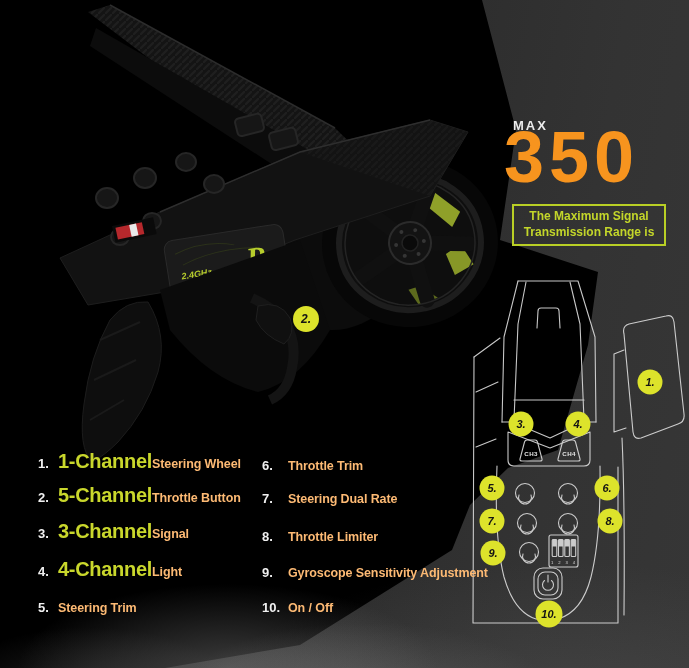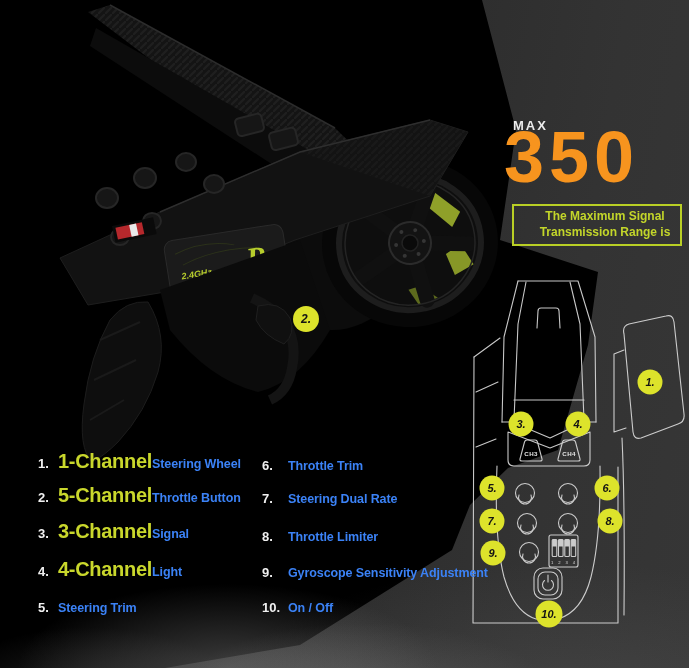--- a/index.html
+++ b/index.html
@@ -19,29 +19,29 @@
       radial-gradient(ellipse 500px 230px at 82% 110%,rgba(115,115,115,.28),rgba(115,115,115,0) 75%),
       radial-gradient(ellipse 200px 90px at 13% 104%,rgba(110,110,110,.30),rgba(110,110,110,0) 75%);}
   
   .max-label{position:absolute;left:513px;top:118px;color:#ececec;font-size:13px;
     font-weight:bold;letter-spacing:2px;}
   .range-value{position:absolute;left:504px;top:121px;color:#f7941e;font-size:72px;
     font-weight:bold;letter-spacing:5px;line-height:1;}
   .range-unit{position:absolute;left:562px;top:146px;color:#ffffff;font-size:29px;font-weight:bold;
     text-shadow:-2px -2px 5px rgba(15,15,15,.95),2px 2px 5px rgba(15,15,15,.95),
                  0 0 9px rgba(15,15,15,.9);}
-  .range-box{position:absolute;left:512px;top:204px;width:150px;padding:3px 0 4px 16px;
+  .range-box{position:absolute;left:512px;top:204px;width:150px;padding:3px 0 4px 0;
     border:2px solid #b9cf25;color:#c3d62a;font-size:12px;font-weight:bold;
     text-align:center;line-height:1.3;}
   
   .lrow{position:absolute;display:flex;align-items:baseline;white-space:nowrap;}
   .lnum{color:#f0f0f0;font-size:13px;font-weight:bold;width:20px;flex:none;}
   .lnum.wide{width:26px;}
   .lchan{color:#c9d72c;font-size:20px;font-weight:bold;letter-spacing:-.3px;}
-  .llbl{color:#3b82f6;font-size:12.5px;font-weight:bold;letter-spacing:-.1px;}
+  .llbl{color:#fdba74;font-size:12.5px;font-weight:bold;letter-spacing:-.1px;}
   
   .callout2{position:absolute;left:293px;top:306px;width:26px;height:26px;border-radius:50%;
     background:#dde32b;color:#141414;font-size:12px;font-style:italic;font-weight:bold;
     display:flex;align-items:center;justify-content:center;}
   
   .photo-svg{position:absolute;left:0;top:0;}
   .diagram-svg{position:absolute;left:468px;top:262px;}
   .dg{stroke:#d9d9d9;stroke-width:1.1;fill:none;stroke-linejoin:round;stroke-linecap:round;opacity:.92;}
   .co{fill:#dde32b;}
   .cotxt{fill:#141414;font-size:11px;font-weight:bold;font-style:italic;

